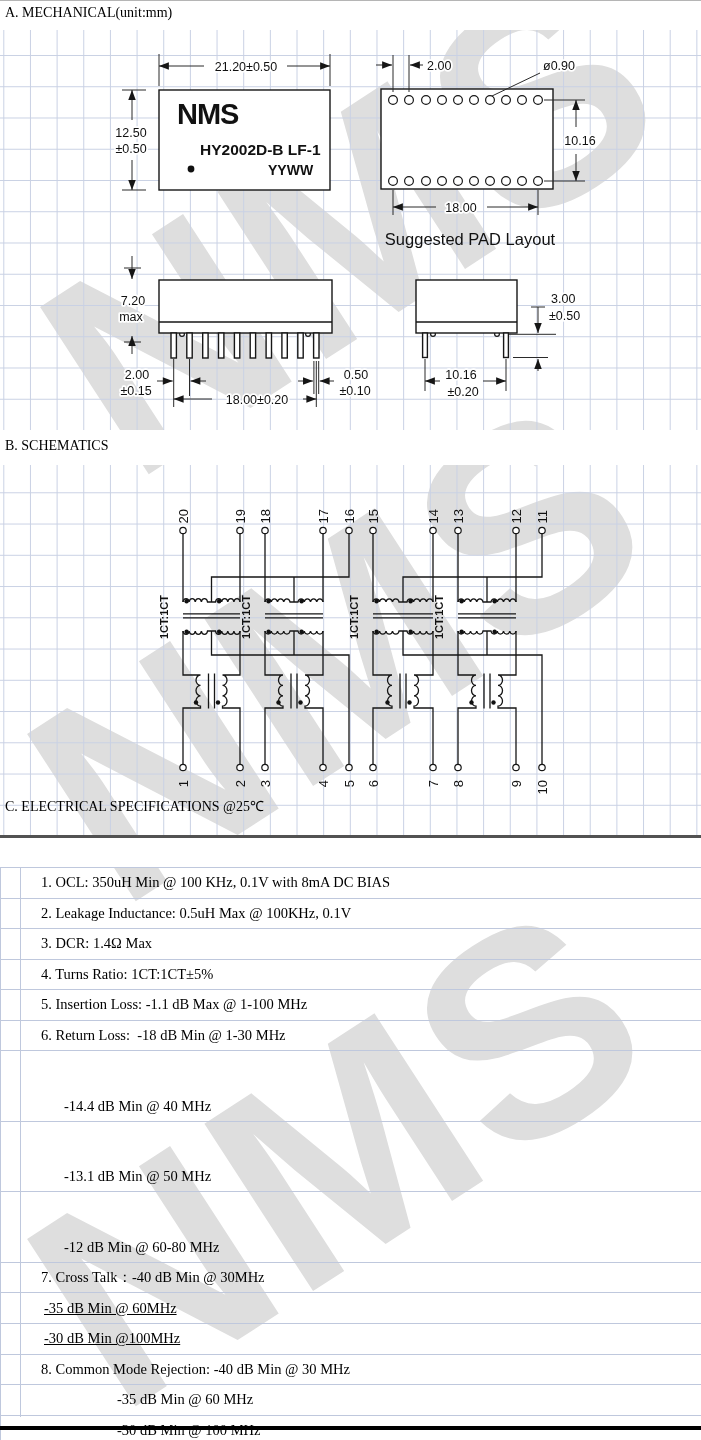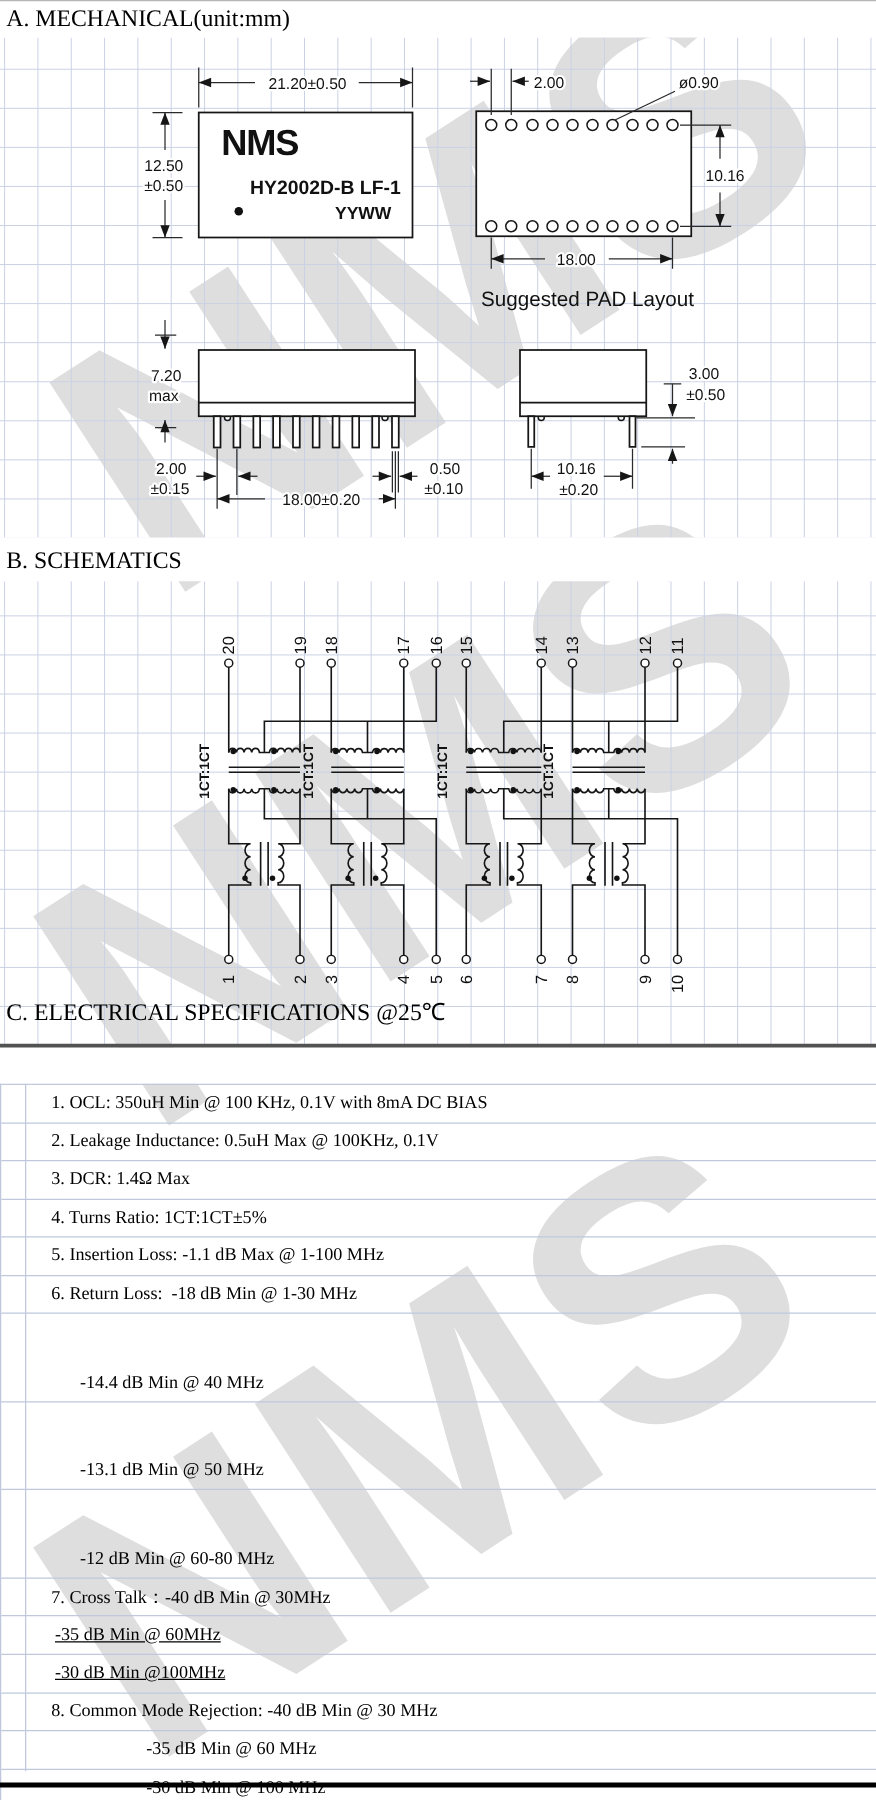--- a/index.html
+++ b/index.html
@@ -11,21 +11,21 @@
       letter-spacing:2px;transform:rotate(-33deg);user-select:none;}
   
   .grid{position:absolute;left:0;width:701px;z-index:1;
     background-image:linear-gradient(to right,#c9d1e4 1px,transparent 1px),
                      linear-gradient(to bottom,#c9d1e4 1px,transparent 1px);
     background-size:26.67px 31.25px;}
   #grid-a{top:30px;height:400px;background-position:3.3px 25px;}
   #grid-b{top:465px;height:370px;background-position:3.3px 27.3px;}
   
   .band{position:absolute;left:0;width:701px;background:#fff;z-index:2;}
-  .sec-title{position:absolute;left:5px;font-size:19px;font-family:"Liberation Serif",serif;
+  .sec-title{position:absolute;left:5px;font-size:14px;font-family:"Liberation Serif",serif;
              white-space:pre;z-index:3;}
   
   #divider{position:absolute;left:0;top:835px;width:701px;height:3px;background:#525252;z-index:3;}
   #topline{position:absolute;left:0;top:0;width:701px;height:1px;background:#b5b5b5;z-index:3;}
   #bottombar{position:absolute;left:0;top:1426px;width:701px;height:12px;z-index:3;
              border-top:4px solid #000;border-bottom:4px solid #000;}
   
   #spec-rows{position:absolute;left:0;top:867px;width:701px;z-index:2;
              border-top:1px solid #bfc8dd;border-left:1px solid #bfc8dd;}
   .srow{height:29.55px;border-bottom:1px solid #bfc8dd;display:flex;align-items:center;

